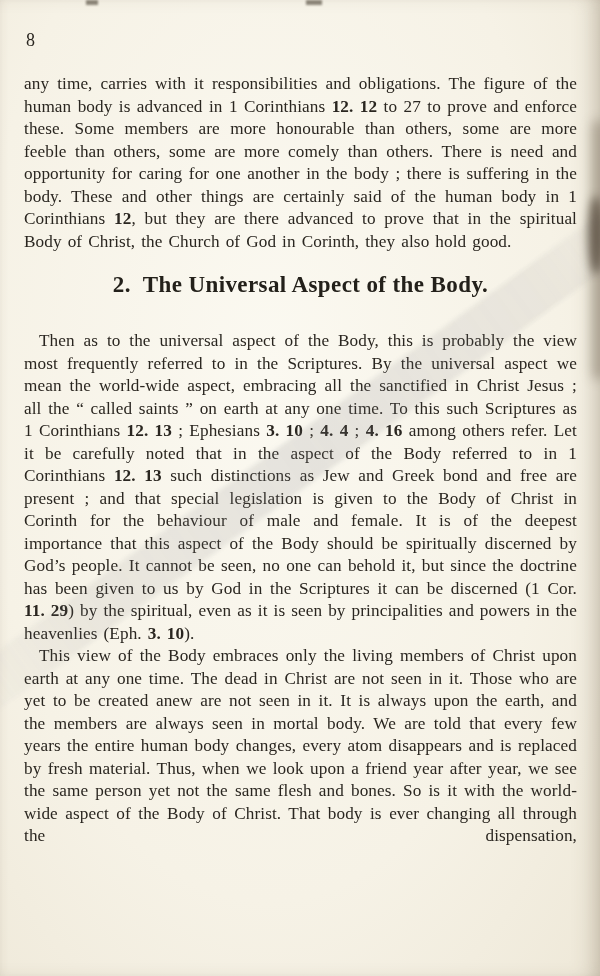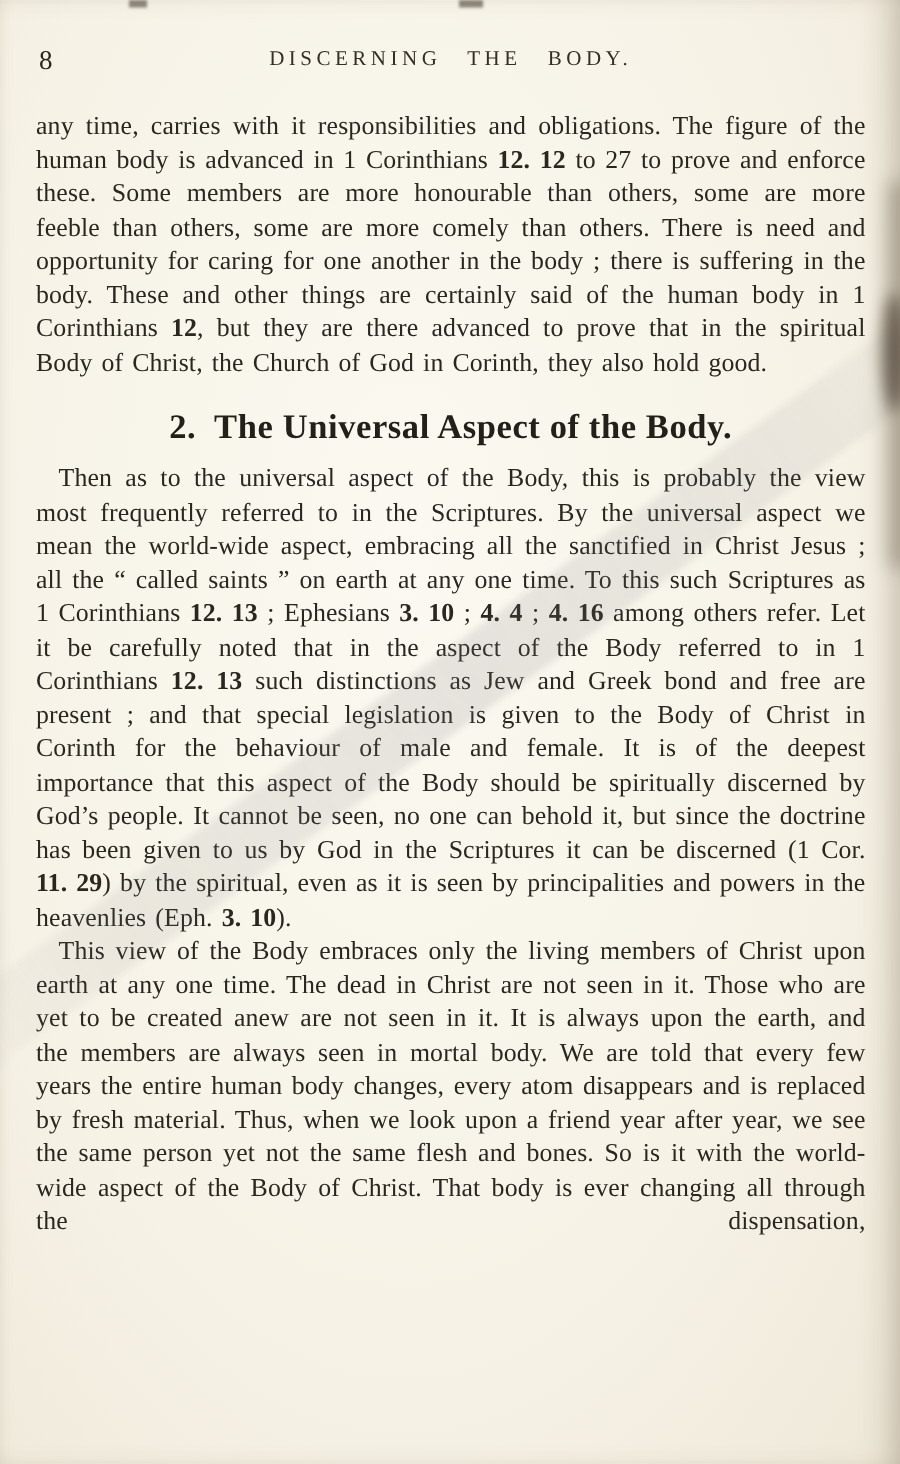--- a/index.html
+++ b/index.html
@@ -44,21 +44,21 @@
     text-align: justify;
     word-spacing: 1.6px;
     letter-spacing: 0.1px;
   }
   .body-text.first { margin-top: 23px; }
   .body-text.indent { text-indent: 15px; }
   .body-text.continues { text-align-last: justify; }
   .it { }
   .b  { font-weight: bold; }
   .section-heading {
-    margin: 19px 0 10px 0;
+    margin: 19px 0 32px 0;
     font-size: 23px;
     font-weight: 700;
     text-align: center;
     letter-spacing: 0.4px;
     color: #23201a;
   }
   
   .watermark {
     position: absolute;
     left: -140px; top: 430px;
@@ -98,21 +98,20 @@
   .top-artifact-1 { left: 86px; }
   .top-artifact-2 { left: 306px; width: 16px; }
 </style>
 </head>
 <body>
 
 <div class="page">
 
   <div class="header-row">
     <span class="page-number">8</span>
-    <span class="running-header">DISCERNING THE BODY.</span>
   </div>
 
   <p class="body-text first"><span>any time, carries with it responsibilities and obligations. The figure of the human body is advanced in 1 Corinthians </span><span class="b">12. 12</span><span> to 27 to prove and enforce these. Some members are more honourable than others, some are more feeble than others, some are more comely than others. There is need and opportunity for caring for one another in the body ; there is suffering in the body. These and other things are certainly said of the human body in 1 Corinthians </span><span class="b">12</span><span>, but they are there advanced to prove that in the spiritual Body of Christ, the Church of God in Corinth, they also hold good.</span></p>
 
   <h2 class="section-heading">2. The Universal Aspect of the Body.</h2>
 
   <p class="body-text indent"><span>Then as to the </span><span class="it">universal</span><span> aspect of the Body, this is probably the view most frequently referred to in the Scriptures. By the universal aspect we mean the </span><span class="it">world-wide</span><span> aspect, embracing </span><span class="it">all</span><span> the sanctified in Christ Jesus ; all the “ called saints ” on earth at any one time. To this such Scriptures as 1 Corinthians </span><span class="b">12. 13</span><span> ; Ephesians </span><span class="b">3. 10</span><span> ; </span><span class="b">4. 4</span><span> ; </span><span class="b">4. 16</span><span> among others refer. Let it be carefully noted that in the aspect of the Body referred to in 1 Corinthians </span><span class="b">12. 13</span><span> such distinctions as Jew and Greek bond and free are present ; and that special legislation is given to the Body of Christ in Corinth for the behaviour of male and female. It is of the deepest importance that this aspect of the Body should be spiritually discerned by God’s people. It cannot be seen, no one can behold it, but since the doctrine has been given to us by God in the Scriptures it can be discerned (1 Cor. </span><span class="b">11. 29</span><span>) by the spiritual, even as it is seen by principalities and powers in the heavenlies (Eph. </span><span class="b">3. 10</span><span>).</span></p>
 
   <p class="body-text indent continues"><span>This view of the Body embraces only the living members of Christ upon earth at any one time. The dead in Christ are not seen in it. Those who are yet to be created anew are not seen in it. It is always upon the earth, and the members are always seen in mortal body. We are told that every few years the entire human body changes, every atom disappears and is replaced by fresh material. Thus, when we look upon a friend year after year, we see the same person yet not the same flesh and bones. So is it with the world-wide aspect of the Body of Christ. That body is ever changing all through the dispensation,</span></p>
 

